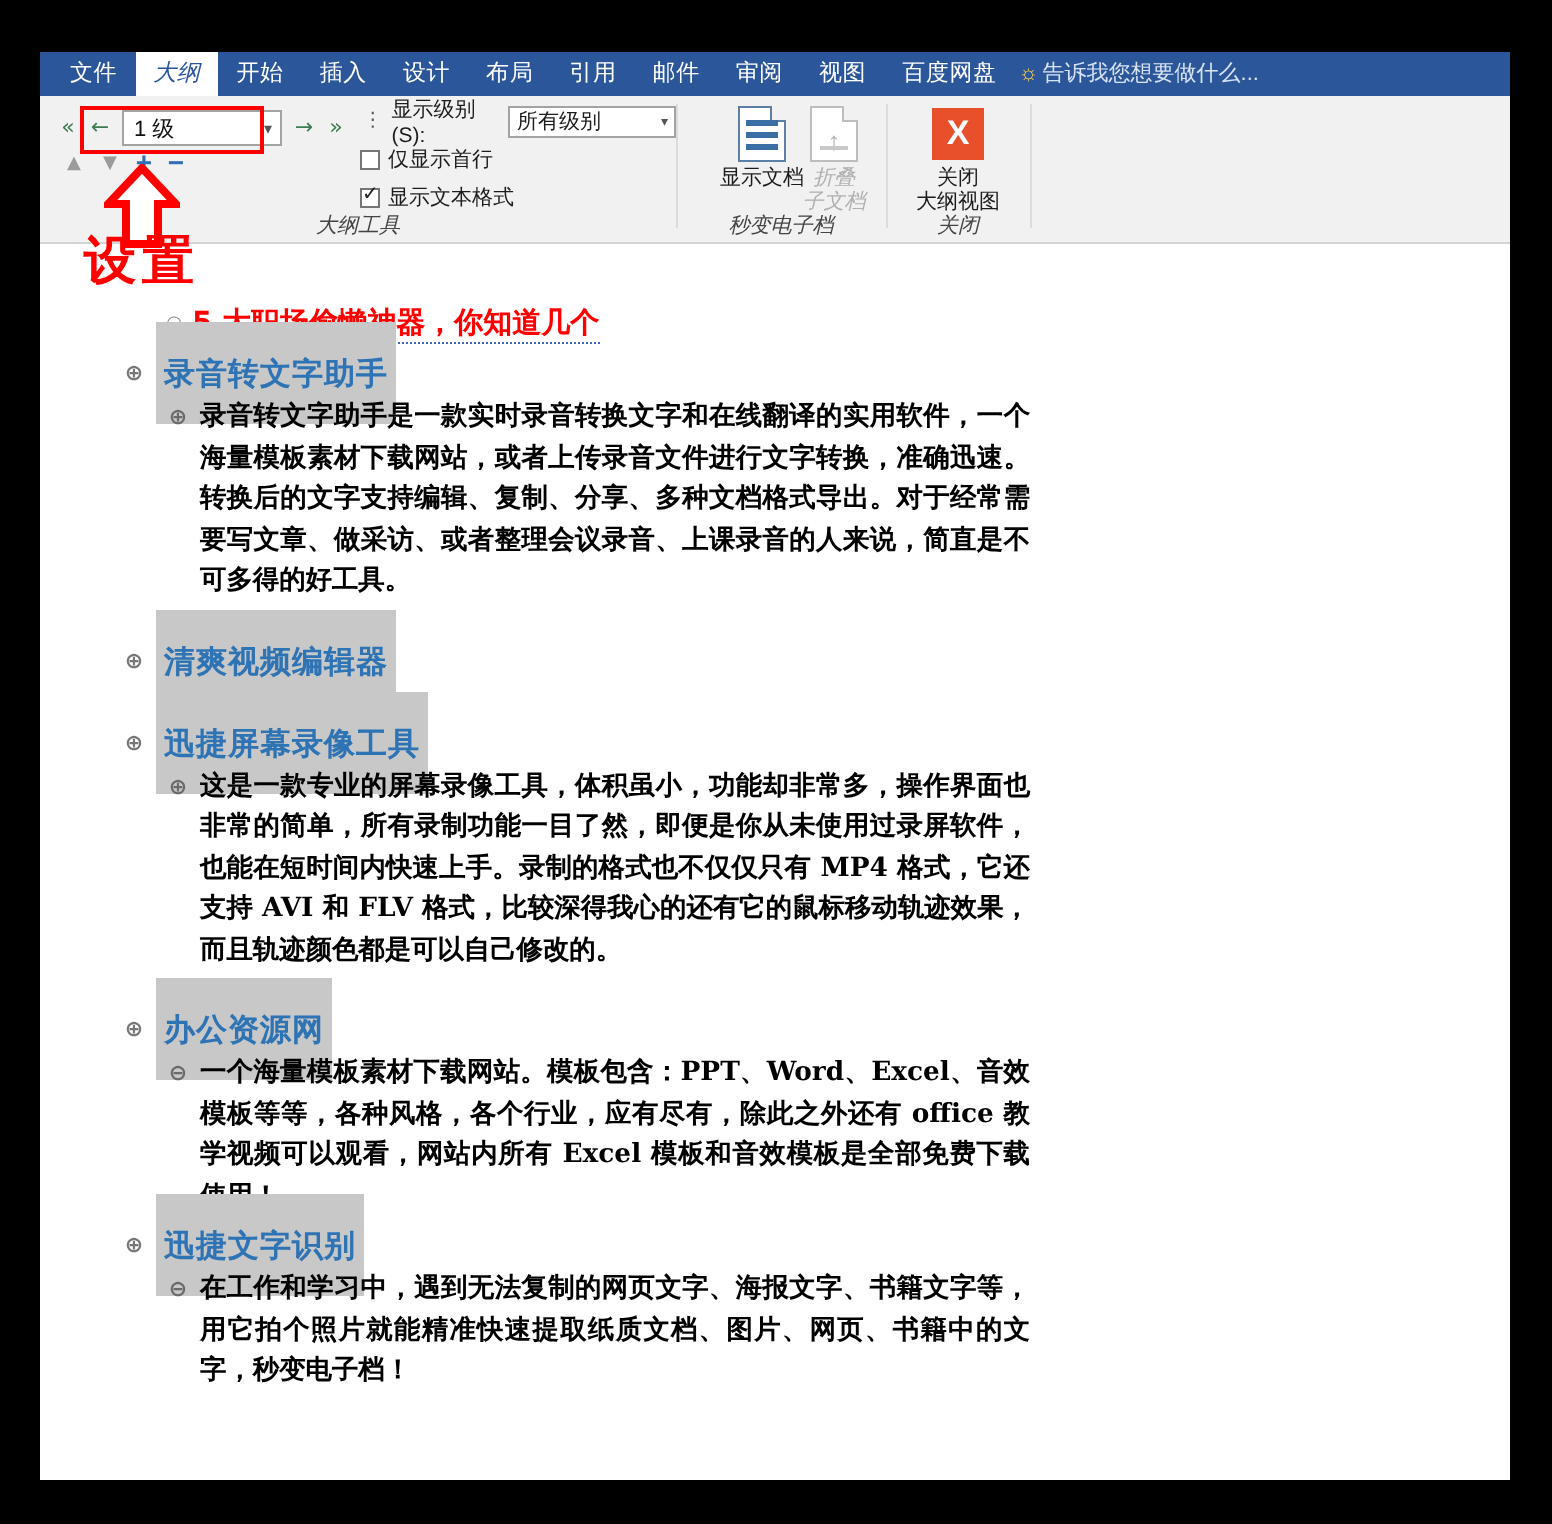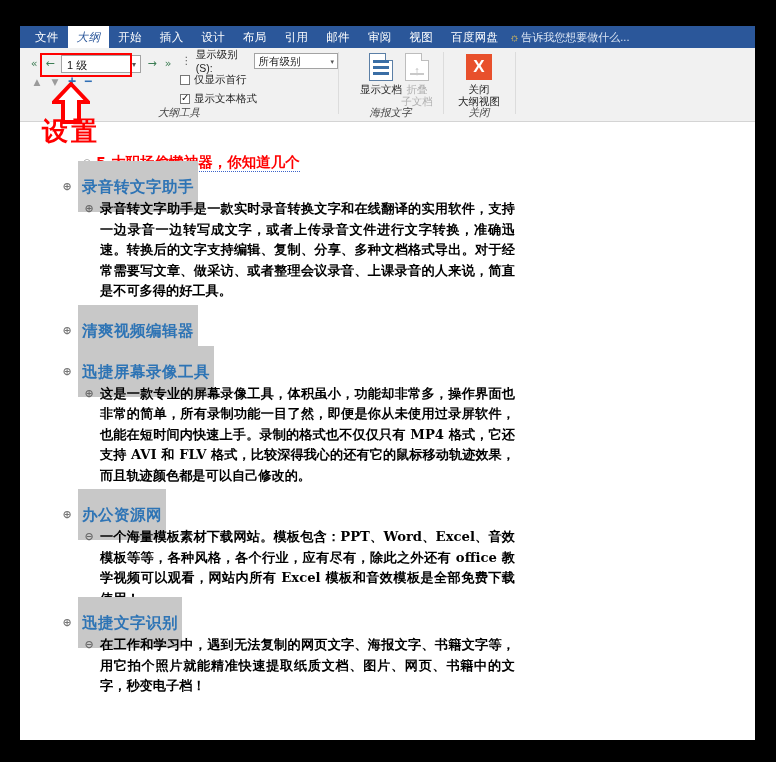--- a/index.html
+++ b/index.html
@@ -231,21 +231,21 @@
     height: 32px;
     display: flex;
     align-items: center;
     justify-content: center;
   }
   .bigbtn .cap {
     font-size: 10.5px;
     color: #1c1c1c;
     line-height: 12px;
   }
-  .bigbtn.disabled .cap { color: #b0b0b0; }
+  .bigbtn.disabled .cap { color: #b0b0b0; font-style: italic; }
 
   .doc-icon {
     width: 24px; height: 28px;
     border: 1px solid #5b7fa6;
     background: #fff;
     position: relative;
     box-sizing: border-box;
   }
   .doc-icon .fold {
     position: absolute; right: -1px; top: -1px;
@@ -474,21 +474,21 @@
           <div class="glyph">
             <span class="doc-icon grey">
               <span class="fold"></span>
               <span class="uparrow">↑</span>
               <span class="bar"></span>
             </span>
           </div>
           <div class="cap">折叠</div>
           <div class="cap">子文档</div>
         </div>
-        <div class="grp-label">海报文字</div>
+        <div class="grp-label">秒变电子档</div>
       </div>
 
       <div class="grp-sep" style="left:423px;"></div>
 
       <div class="grp" id="grp-close">
         <div class="bigbtn" style="left:11px;">
           <div class="glyph">
             <span class="xbtn">X</span>
           </div>
           <div class="cap">关闭</div>
@@ -508,21 +508,21 @@
         <span class="mk">○</span>
         <span class="txt">5 大职场偷懒神器，你知道几个</span>
       </div>
 
       <div class="para h1">
         <span class="mk">⊕</span>
         <span class="txt">录音转文字助手</span>
       </div>
       <div class="para body">
         <span class="mk">⊕</span>
-        <span>录音转文字助手是一款实时录音转换文字和在线翻译的实用软件，支持一边录音一边转写成文字，或者上传录音文件进行文字转换，准确迅速。转换后的文字支持编辑、复制、分享、多种文档格式导出。对于经常需要写文章、做采访、或者整理会议录音、上课录音的人来说，简直是不可多得的好工具。</span>
+        <span>录音转文字助手是一款实时录音转换文字和在线翻译的实用软件，一个海量模板素材下载网站，或者上传录音文件进行文字转换，准确迅速。转换后的文字支持编辑、复制、分享、多种文档格式导出。对于经常需要写文章、做采访、或者整理会议录音、上课录音的人来说，简直是不可多得的好工具。</span>
       </div>
       <div class="para spacer">
         <span class="mk">○</span>
       </div>
 
       <div class="para h1">
         <span class="mk">⊕</span>
         <span class="txt">清爽视频编辑器</span>
       </div>
       <div class="para body">

